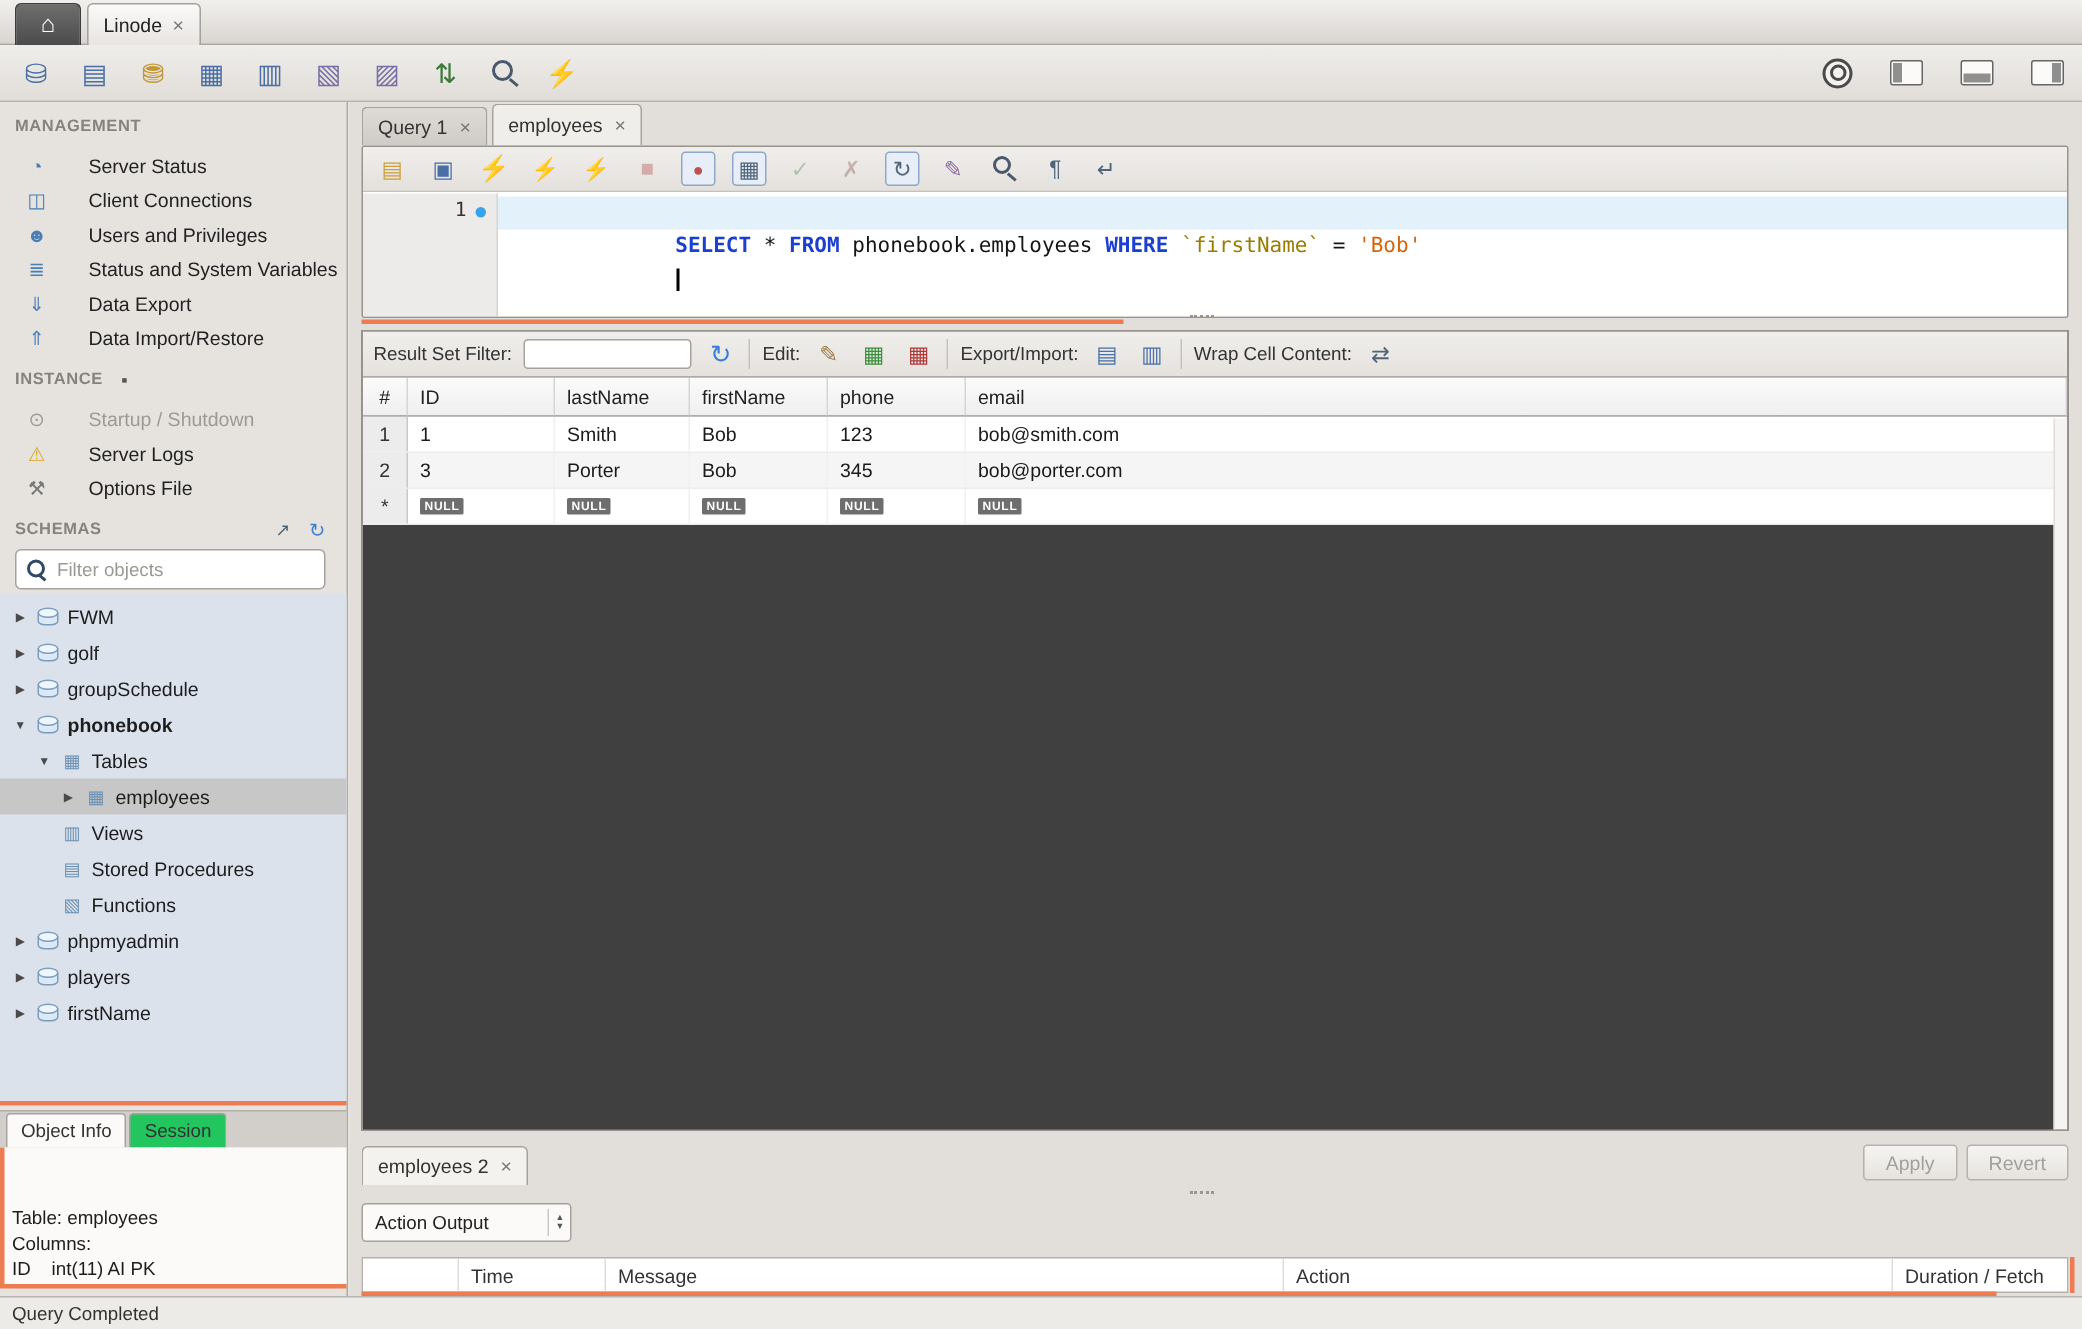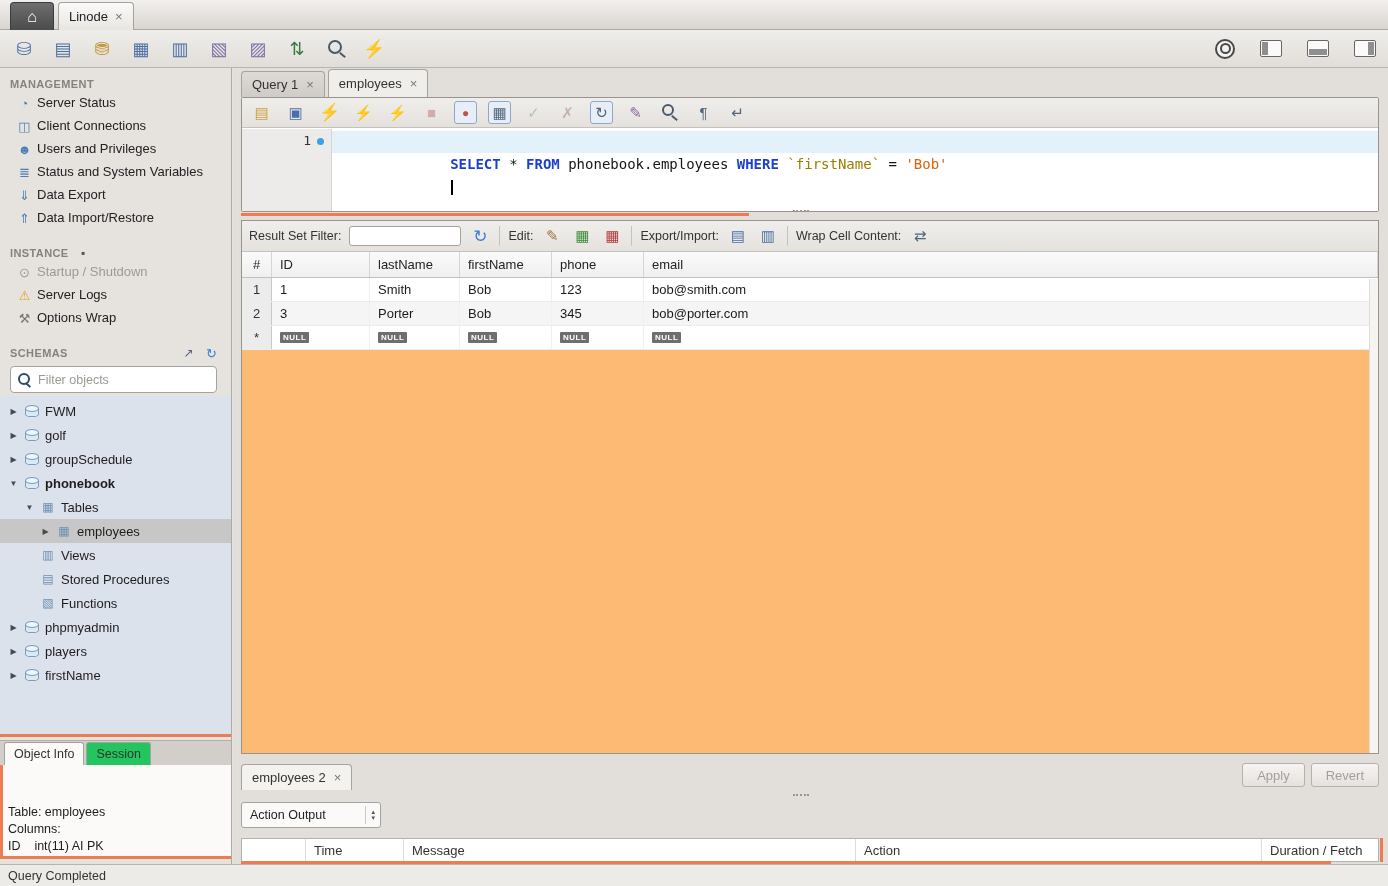--- a/index.html
+++ b/index.html
@@ -34,21 +34,21 @@
   [data-name="notifications-icon"]::before{content:"";position:absolute;width:7px;height:7px;border:2px solid #4a4a4a;border-radius:50%;top:2px;left:3px}
   [data-name^="toggle-"]{width:22px;height:17px;border:1px solid #666;background:#fbfaf9;border-radius:2px;position:relative}
   [data-name="toggle-sidebar-icon"]::before{content:"";position:absolute;left:1px;top:1px;bottom:1px;width:6px;background:#8f8f8f}
   [data-name="toggle-output-area-icon"]::before{content:"";position:absolute;left:1px;right:1px;bottom:1px;height:6px;background:#8f8f8f}
   [data-name="toggle-secondary-sidebar-icon"]::before{content:"";position:absolute;right:1px;top:1px;bottom:1px;width:6px;background:#8f8f8f}
 
   
   .sidebar{position:absolute;top:68px;left:0;width:232px;bottom:22px;background:#e6e3df;border-right:1px solid #aeaaa6}
   .side-header{position:absolute;left:10px;font-size:11px;font-weight:bold;color:#85837c;letter-spacing:.4px;display:flex;align-items:center;gap:6px}
   .nav-list{position:absolute;left:16px;right:4px;display:flex;flex-direction:column}
-  .nav-item{height:23px;display:flex;align-items:flex-start;gap:4px;cursor:pointer}
+  .nav-item{height:23px;display:flex;align-items:flex-end;gap:26px;cursor:pointer}
   .nav-ic{width:17px;height:16px;display:inline-flex;align-items:center;justify-content:center}
   .nav-ic::before{font-size:13px}
   .nav-label{font-size:13px;color:#222}
   .nav-item.gray .nav-label{color:#9b9a94}
   [data-name="server-status-icon"]::before{content:"◔";color:#4a7fb5}
   [data-name="client-connections-icon"]::before{content:"◫";color:#4a7fb5}
   [data-name="users-privileges-icon"]::before{content:"☻";color:#4a7fb5}
   [data-name="system-variables-icon"]::before{content:"≣";color:#4a7fb5}
   [data-name="data-export-icon"]::before{content:"⇓";color:#4a7fb5}
   [data-name="data-import-icon"]::before{content:"⇑";color:#4a7fb5}
@@ -126,21 +126,21 @@
   .code-line{height:22px;line-height:22px;background:#e2f1fa;padding-left:17px;white-space:pre}
   .code-line span{white-space:pre}
   .t-keyword{color:#1b3fd0;font-weight:bold}
   .t-plain{color:#151515}
   .t-identifier{color:#9a7d00}
   .t-string{color:#d4650e}
   .cursor{display:inline-block;width:1.5px;height:15px;background:#000;vertical-align:middle;margin-left:1px}
 
   .grip{position:absolute;width:16px;height:5px;border-top:2px dotted #9a968f;cursor:row-resize}
 
-  .result{position:absolute;left:8px;right:9px;top:152px;height:534px;background:#fdba74;border:1px solid #98948d}
+  .result{position:absolute;left:8px;right:9px;top:152px;height:534px;background:#404040;border:1px solid #98948d}
   .rs-toolbar{height:31px;background:linear-gradient(#f0eeeb,#e5e2de);border-bottom:1px solid #c5c1bd;display:flex;align-items:center;padding:0 7px;gap:8px;font-size:12.5px;color:#333}
   .rs-toolbar input{width:112px;height:20px;border:1px solid #a6a29e;border-radius:3px;outline:none;padding:0 5px;font-family:"Liberation Sans",sans-serif;font-size:12px;background:#fff}
   .rsicon{width:22px;height:22px;display:inline-flex;align-items:center;justify-content:center;position:relative;cursor:pointer}
   .rsicon::before{font-size:15px}
   [data-name="refresh-results-icon"]::before{content:"↻";color:#3a7fd5;font-size:17px}
   [data-name="edit-record-icon"]::before{content:"✎";color:#9a7a40}
   [data-name="add-record-icon"]::before{content:"▦";color:#3a8f3a}
   [data-name="delete-record-icon"]::before{content:"▦";color:#b03a3a}
   [data-name="export-records-icon"]::before{content:"▤";color:#4a6fa5}
   [data-name="import-records-icon"]::before{content:"▥";color:#4a6fa5}
@@ -251,21 +251,21 @@
       <div class="nav-item gray" data-name="sidebar-nav-item">
           <span class="nav-ic" data-name="startup-shutdown-icon"></span>
           <span class="nav-label" data-name="nav-item-label">Startup / Shutdown</span>
         </div>
         <div class="nav-item" data-name="sidebar-nav-item">
           <span class="nav-ic" data-name="server-logs-icon"></span>
           <span class="nav-label" data-name="nav-item-label">Server Logs</span>
         </div>
         <div class="nav-item" data-name="sidebar-nav-item">
           <span class="nav-ic" data-name="options-file-icon"></span>
-          <span class="nav-label" data-name="nav-item-label">Options Wrap</span>
+          <span class="nav-label" data-name="nav-item-label">Options File</span>
         </div>
     </div>
 
     <div class="schemas-header" data-name="schemas-section-header">
       <span class="side-header" style="position:static" data-name="schemas-title">SCHEMAS</span>
       <span class="schemas-icons" data-name="schemas-header-icons">
         <span class="s-ic" data-name="expand-schemas-icon"></span>
         <span class="s-ic" data-name="refresh-schemas-icon"></span>
       </span>
     </div>

